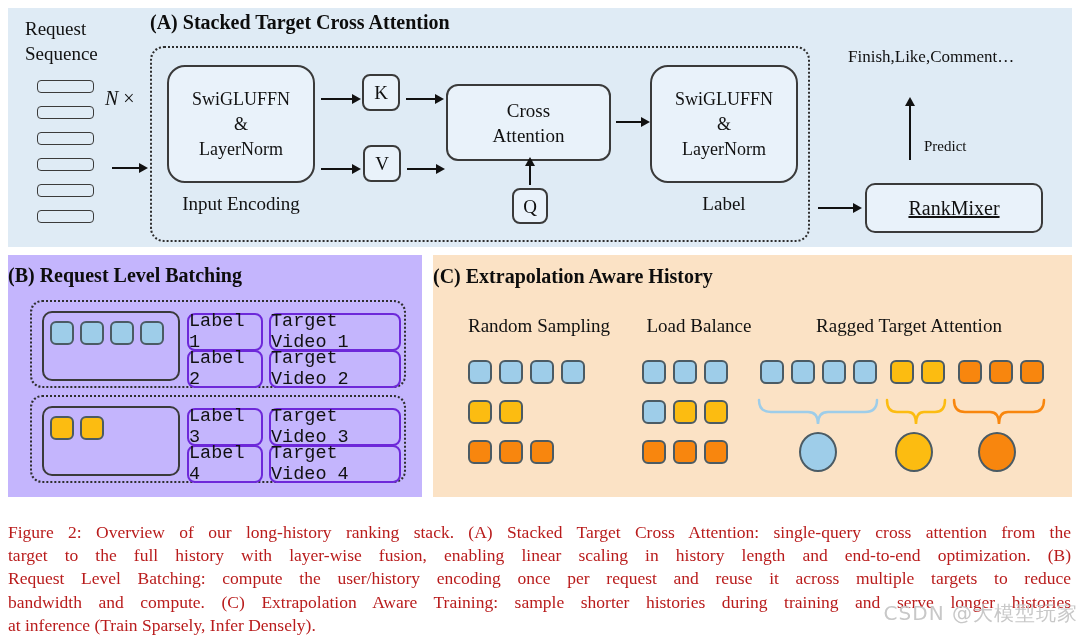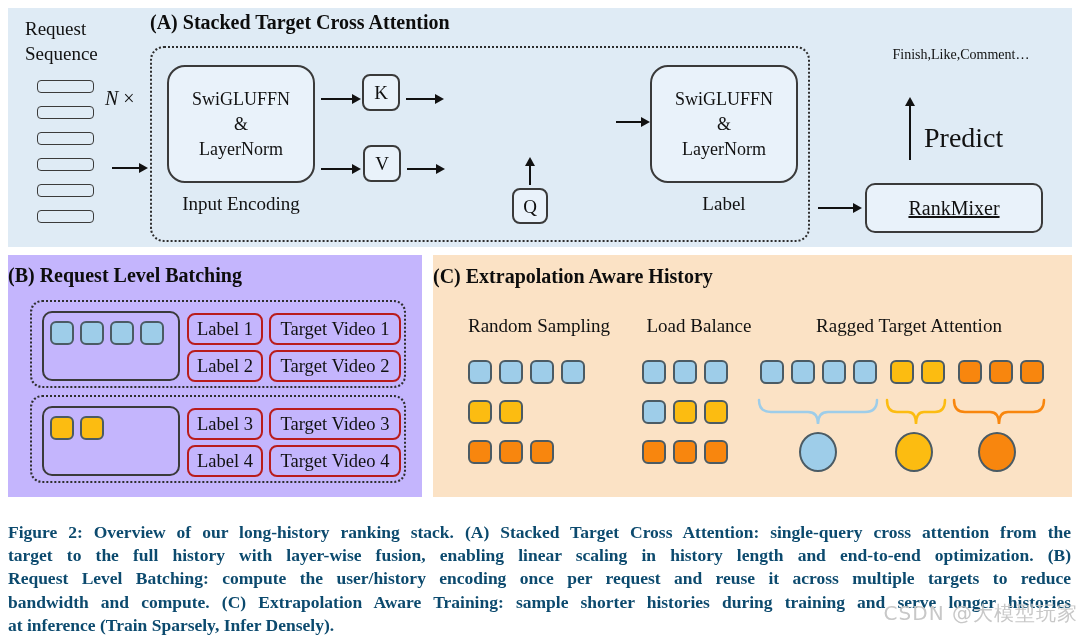--- a/index.html
+++ b/index.html
@@ -29,44 +29,44 @@
     border-left:9px solid #111;border-top:5px solid transparent;border-bottom:5px solid transparent;}
   .arr-u{width:2px;}
   .arr-u::after{content:'';position:absolute;top:-8px;left:-4.5px;width:0;height:0;
     border-bottom:9px solid #111;border-left:5px solid transparent;border-right:5px solid transparent;}
 
   
   #panel-b{left:8px;top:255px;width:414px;height:242px;background:#c4b5fd;}
   .pb-group{position:absolute;width:376px;height:88px;border:2px dotted #2e2e2e;border-radius:12px;box-sizing:border-box;}
   .pb-inner{position:absolute;left:10px;top:9px;width:138px;height:70px;border:2px solid #3a3a3a;border-radius:10px;box-sizing:border-box;}
   .pb-tokens{position:absolute;left:18px;top:19px;display:flex;gap:6px;}
-  .bbox{position:absolute;border:2px solid #b91c1c;border-radius:8px;box-sizing:border-box;
-        display:flex;align-items:center;justify-content:center;font-size:18.5px;height:32px;}
+  .bbox{position:absolute;border:2px solid #6d28d9;border-radius:8px;box-sizing:border-box;
+        display:flex;align-items:center;justify-content:center;font-size:18.5px;height:38px;font-family:Liberation Mono, monospace;}
 
   
   .sq{width:24px;height:24px;border:2.5px solid #4b5b64;border-radius:6px;box-sizing:border-box;}
   .sq-blue{background:#9ecde9;}
   .sq-yellow{background:#fcbc11;}
   .sq-orange{background:#f8860e;}
 
   
   #panel-c{left:433px;top:255px;width:639px;height:242px;background:#fbe2c5;}
   .pc-head{position:absolute;top:60px;text-align:center;font-size:19px;}
   .pc-col{position:absolute;display:flex;flex-direction:column;gap:16px;}
   .pc-row{display:flex;gap:7px;}
   .ragged-row{position:absolute;display:flex;gap:13px;}
   .brace{position:absolute;}
   .circle{position:absolute;width:38px;height:40px;border:2.5px solid #4b5b64;border-radius:50%;box-sizing:border-box;}
   .c-blue{background:#9ecde9;}
   .c-yellow{background:#fcbc11;}
   .c-orange{background:#f8860e;}
 
   
-  #caption{position:absolute;left:8px;top:521px;width:1063px;font-weight:bold;font-size:17.5px;
-           line-height:23.2px;color:#0c4a6e;}
+  #caption{position:absolute;left:8px;top:521px;width:1063px;font-weight:normal;font-size:17.5px;
+           line-height:23.2px;color:#b91c1c;}
   .cap-line{text-align:justify;text-align-last:justify;}
   .cap-line.last{text-align-last:left;}
 
   #watermark{position:absolute;right:2px;top:600px;font-family:"DejaVu Sans","Liberation Sans",sans-serif;
              font-size:20px;color:#c8c8c8;letter-spacing:1px;}
 </style>
 </head>
 <body>
 
 <div class="stage">
@@ -107,42 +107,46 @@
         <div>K</div>
       </div>
     <div class="arr arr-r" style="left:398px;top:90px;width:30px;"></div>
 
     <div class="arr arr-r" style="left:313px;top:160px;width:32px;"></div>
     <div class="abox small-box" style="left:355px;top:137px;width:38px;height:37px;">
         <div>V</div>
       </div>
     <div class="arr arr-r" style="left:399px;top:160px;width:30px;"></div>
 
+    <div class="abox" style="left:438px;top:76px;width:165px;height:77px;border-radius:12px;font-size:19px;">
+      <div>Cross</div>
+      <div>Attention</div>
+    </div>
     <div class="abox small-box" style="left:504px;top:180px;width:36px;height:36px;">
         <div>Q</div>
       </div>
     <div class="arr arr-u" style="left:521px;top:157px;height:20px;"></div>
 
     <div class="arr arr-r" style="left:608px;top:113px;width:26px;"></div>
 
     <div class="abox" style="left:642px;top:57px;width:148px;height:118px;border-radius:18px;">
       <div>SwiGLUFFN</div>
       <div>&amp;</div>
       <div>LayerNorm</div>
     </div>
     <div class="caption-label" style="left:642px;top:185px;width:148px;">Label</div>
 
     <div class="arr arr-r" style="left:810px;top:199px;width:36px;"></div>
     <div class="abox" style="left:857px;top:175px;width:178px;height:50px;border-radius:10px;font-size:20px;text-decoration:underline;">
       <div>RankMixer</div>
     </div>
 
     <div class="arr arr-u" style="left:901px;top:97px;height:55px;"></div>
-    <div class="abs" style="left:916px;top:114px;font-size:28px;">Predict</div>
-    <div class="abs" style="left:840px;top:39px;width:226px;text-align:center;font-size:14px;">Finish,Like,Comment…</div>
+    <div class="abs" style="left:916px;top:130px;font-size:15px;">Predict</div>
+    <div class="abs" style="left:840px;top:39px;width:226px;font-size:17px;">Finish,Like,Comment…</div>
   </div>
 
   <div class="panel" id="panel-b">
     <div class="panel-title" style="left:0;top:9px;width:414px;">(B) Request Level Batching</div>
 
     <div class="pb-group" style="left:22px;top:45px;">
       <div class="pb-inner"></div>
       <div class="pb-tokens">
           <div class="sq sq-blue"></div>
           <div class="sq sq-blue"></div>

